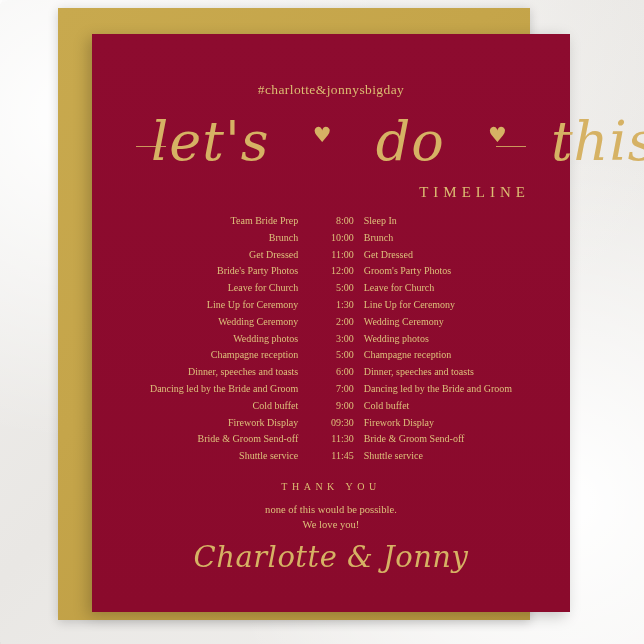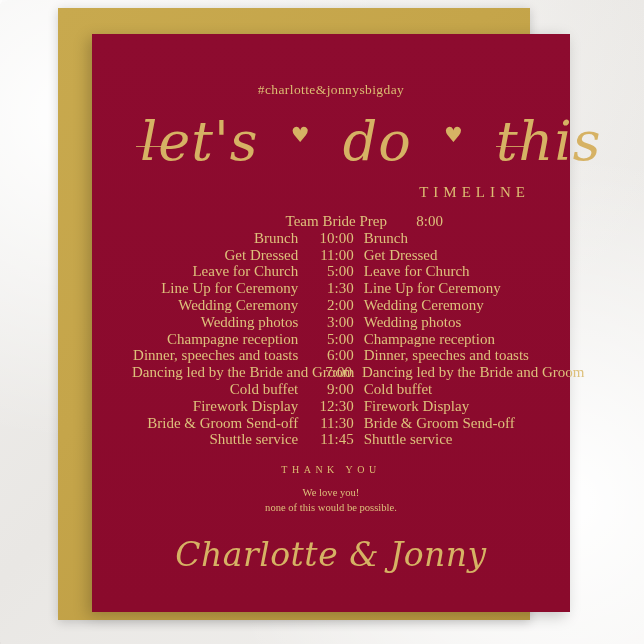--- a/index.html
+++ b/index.html
@@ -85,21 +85,21 @@
     text-align: center;
     font-family: "DejaVu Serif", serif;
     font-style: italic;
     font-weight: 400;
     font-size: 54px;
     line-height: 70px;
     color: #d6b264;
     letter-spacing: 1px;
     white-space: nowrap;
   }
-  .script .w { margin: 0 8px; }
+  .script .w { margin: 0 19px; }
   .script .heart {
     font-size: 21px;
     vertical-align: 18px;
     margin: 0 6px;
     font-style: normal;
   }
   .swash-left, .swash-right {
     position: absolute;
     top: 46px;
     height: 1px;
@@ -135,21 +135,21 @@
   .col-head-right {
     width: 168px;
     text-align: left;
     padding-left: 10px;
   }
 
   .timeline-row {
     display: flex;
     justify-content: center;
     align-items: baseline;
-    font-size: 15px;
+    font-size: 10px;
     line-height: 16.8px;
     color: #ddc07b;
   }
   .tl-left {
     width: 168px;
     text-align: right;
     padding-right: 10px;
     white-space: nowrap;
   }
   .tl-time {
@@ -176,23 +176,23 @@
     text-align: center;
     font-size: 10.6px;
     line-height: 15px;
     color: #ddc07b;
   }
 
   .signature {
     text-align: center;
     font-family: "DejaVu Serif", serif;
     font-style: italic;
-    font-size: 33px;
+    font-size: 29px;
     color: #d6b264;
-    margin-top: 20px;
+    margin-top: 8px;
     letter-spacing: .5px;
   }
 </style>
 </head>
 <body>
 
 <div class="backdrop"></div>
 
 <div class="back-card"></div>
 
@@ -212,32 +212,38 @@
     </div>
   </div>
 
   <div class="section-title">TIMELINE</div>
 
 
   <div>
     <div class="timeline-row">
       <div class="tl-left">Team Bride Prep</div>
       <div class="tl-time">8:00</div>
+      <div class="tl-right">Sleep In</div>
     </div>
     <div class="timeline-row">
       <div class="tl-left">Brunch</div>
       <div class="tl-time">10:00</div>
       <div class="tl-right">Brunch</div>
     </div>
     <div class="timeline-row">
       <div class="tl-left">Get Dressed</div>
       <div class="tl-time">11:00</div>
       <div class="tl-right">Get Dressed</div>
     </div>
     <div class="timeline-row">
+      <div class="tl-left">Bride's Party Photos</div>
+      <div class="tl-time">12:00</div>
+      <div class="tl-right">Groom's Party Photos</div>
+    </div>
+    <div class="timeline-row">
       <div class="tl-left">Leave for Church</div>
       <div class="tl-time">5:00</div>
       <div class="tl-right">Leave for Church</div>
     </div>
     <div class="timeline-row">
       <div class="tl-left">Line Up for Ceremony</div>
       <div class="tl-time">1:30</div>
       <div class="tl-right">Line Up for Ceremony</div>
     </div>
     <div class="timeline-row">
@@ -265,37 +271,37 @@
       <div class="tl-time">7:00</div>
       <div class="tl-right">Dancing led by the Bride and Groom</div>
     </div>
     <div class="timeline-row">
       <div class="tl-left">Cold buffet</div>
       <div class="tl-time">9:00</div>
       <div class="tl-right">Cold buffet</div>
     </div>
     <div class="timeline-row">
       <div class="tl-left">Firework Display</div>
-      <div class="tl-time">12:30</div>
+      <div class="tl-time">09:30</div>
       <div class="tl-right">Firework Display</div>
     </div>
     <div class="timeline-row">
       <div class="tl-left">Bride &amp; Groom Send-off</div>
       <div class="tl-time">11:30</div>
       <div class="tl-right">Bride &amp; Groom Send-off</div>
     </div>
     <div class="timeline-row">
       <div class="tl-left">Shuttle service</div>
       <div class="tl-time">11:45</div>
       <div class="tl-right">Shuttle service</div>
     </div>
   </div>
 
   <div class="thankyou">THANK YOU</div>
 
   <div class="note">
+    <div>none of this would be possible.</div>
     <div>We love you!</div>
-    <div>none of this would be possible.</div>
   </div>
 
   <div class="signature">Charlotte &amp; Jonny</div>
 
 </div>
 
 </body></html>

